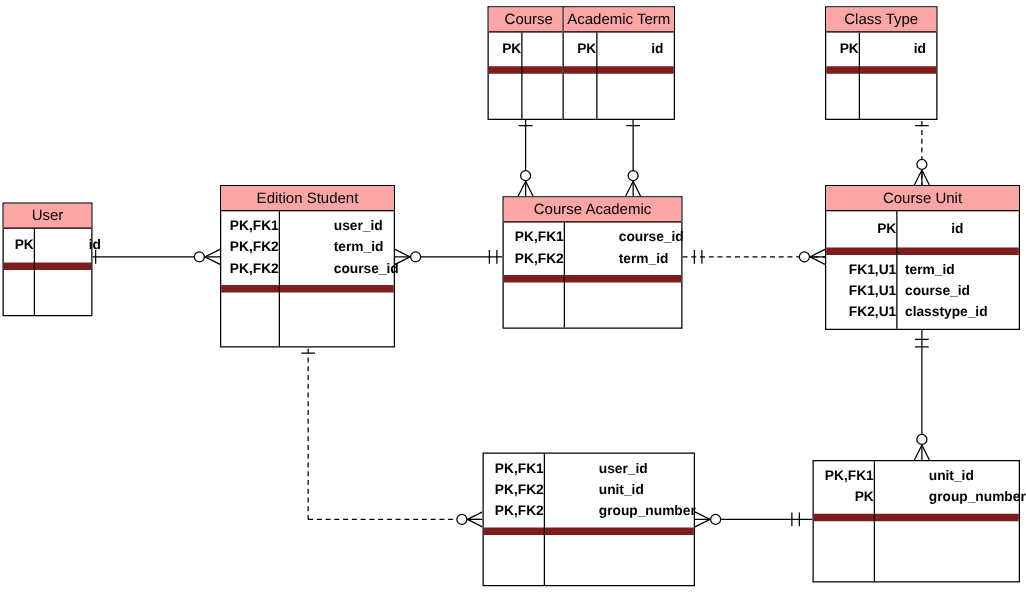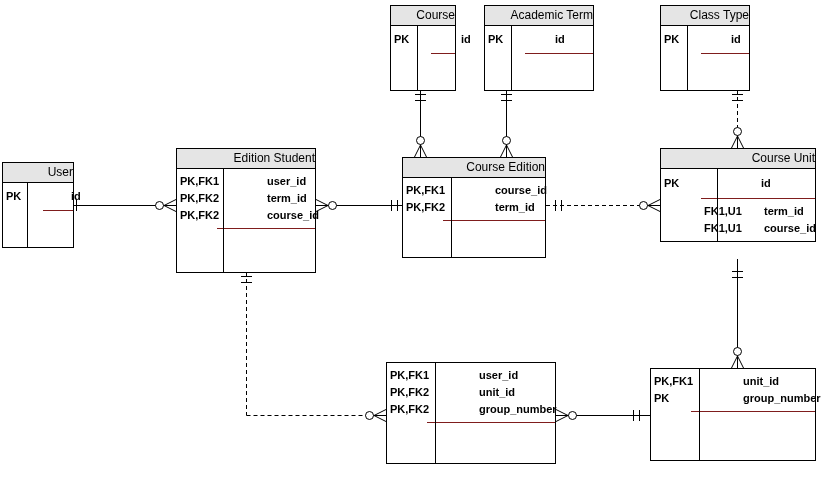--- a/index.html
+++ b/index.html
@@ -3,25 +3,25 @@
 <meta charset="utf-8">
 <style>
   html,body{margin:0;padding:0;background:#fff;}
   body{font-family:"Liberation Sans","DejaVu Sans",sans-serif;color:#000;}
   .canvas{position:relative;width:821px;height:477px;background:#fff;overflow:hidden;}
   svg.wires{position:absolute;left:0;top:0;display:block;}
   .wire{stroke:#000;stroke-width:1;fill:none;}
   .dash{stroke-dasharray:4 3;}
   .ring{fill:#fff;stroke:#000;stroke-width:1;}
   .entity{position:absolute;border:1px solid #000;background:#fff;box-sizing:border-box;}
-  .e-title{height:19px;line-height:19px;text-align:right;font-size:12px;background:#e5e5e5;border-bottom:1px solid #000;overflow:hidden;}
-  .e-body{position:relative;}
+  .e-title{height:19px;line-height:19px;text-align:center;font-size:12px;background:#fca5a5;border-bottom:1px solid #000;overflow:hidden;}
+  .e-body{position:relative;text-align:right;}
   .e-colsep{position:absolute;left:var(--kw);top:0;bottom:0;width:1px;background:#000;}
   .e-sec{padding:4px 0;}
-  .e-attrs{border-top:1px solid #7f1d1d;margin-left:40px;}
+  .e-attrs{border-top:6px solid #7f1d1d;}
   .e-row{display:flex;height:17px;line-height:17px;font-size:11px;font-weight:bold;white-space:nowrap;}
   .e-k{flex:0 0 var(--kw);padding-left:3px;box-sizing:border-box;}
   .e-n{padding-left:7px;}
   .u{padding-left:44px;}
 </style>
 </head>
 <body>
 
 <div class="canvas">
 
@@ -122,21 +122,21 @@
       <div class="e-sec" style="padding:5px 0">
         <div class="e-row">
           <span class="e-k">PK</span>
           <span class="e-n u">id</span>
         </div>
       </div>
       <div class="e-sec e-attrs" style="height:28px"></div>
     </div>
   </div>
 
-  <div class="entity" style="left:484px;top:5px;width:110px;--kw:26px">
+  <div class="entity" style="left:450px;top:5px;width:90px;--kw:26px">
     <div class="e-title">Academic Term</div>
     <div class="e-body">
       <div class="e-colsep"></div>
       <div class="e-sec" style="padding:5px 0">
         <div class="e-row">
           <span class="e-k">PK</span>
           <span class="e-n u">id</span>
         </div>
       </div>
       <div class="e-sec e-attrs" style="height:28px"></div>
@@ -173,21 +173,21 @@
         <div class="e-row">
           <span class="e-k">PK,FK2</span>
           <span class="e-n u">course_id</span>
         </div>
       </div>
       <div class="e-sec e-attrs" style="height:35px"></div>
     </div>
   </div>
 
   <div class="entity" style="left:402px;top:157px;width:144px;--kw:48px">
-    <div class="e-title">Course Edition</div>
+    <div class="e-title">Course Academic</div>
     <div class="e-body">
       <div class="e-colsep"></div>
       <div class="e-sec">
         <div class="e-row">
           <span class="e-k">PK,FK1</span>
           <span class="e-n u">course_id</span>
         </div>
         <div class="e-row">
           <span class="e-k">PK,FK2</span>
           <span class="e-n u">term_id</span>
@@ -209,20 +209,24 @@
       </div>
       <div class="e-sec e-attrs">
         <div class="e-row">
           <span class="e-k">FK1,U1</span>
           <span class="e-n">term_id</span>
         </div>
         <div class="e-row">
           <span class="e-k">FK1,U1</span>
           <span class="e-n">course_id</span>
         </div>
+        <div class="e-row">
+          <span class="e-k">FK2,U1</span>
+          <span class="e-n">classtype_id</span>
+        </div>
       </div>
     </div>
   </div>
 
   <div class="entity" style="left:386px;top:362px;width:170px;--kw:48px">
     <div class="e-body">
       <div class="e-colsep"></div>
       <div class="e-sec">
         <div class="e-row">
           <span class="e-k">PK,FK1</span>

